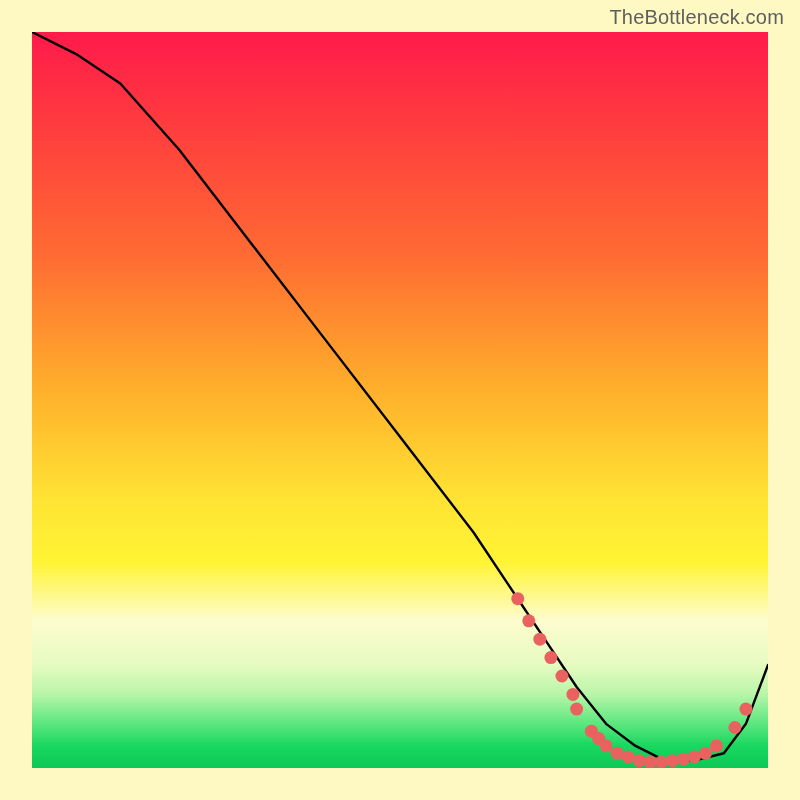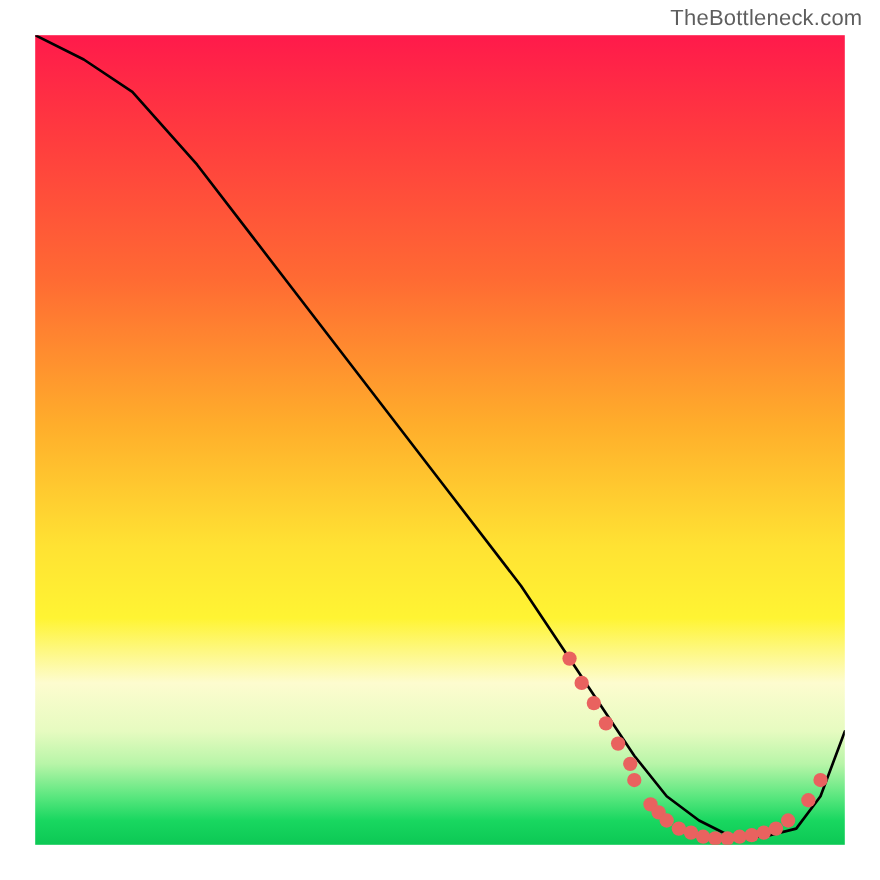--- a/index.html
+++ b/index.html
@@ -8,21 +8,21 @@
     width: 800px;
     height: 800px;
     background: #000;
     overflow: hidden;
     font-family: Arial, Helvetica, sans-serif;
   }
   .frame {
     position: relative;
     width: 800px;
     height: 800px;
-    background: #ffffff;
+    background: #fef9c3;
   }
   .plot {
     position: absolute;
     left: 32px;
     top: 32px;
     width: 736px;
     height: 736px;
     
     background:
       linear-gradient(to bottom,

